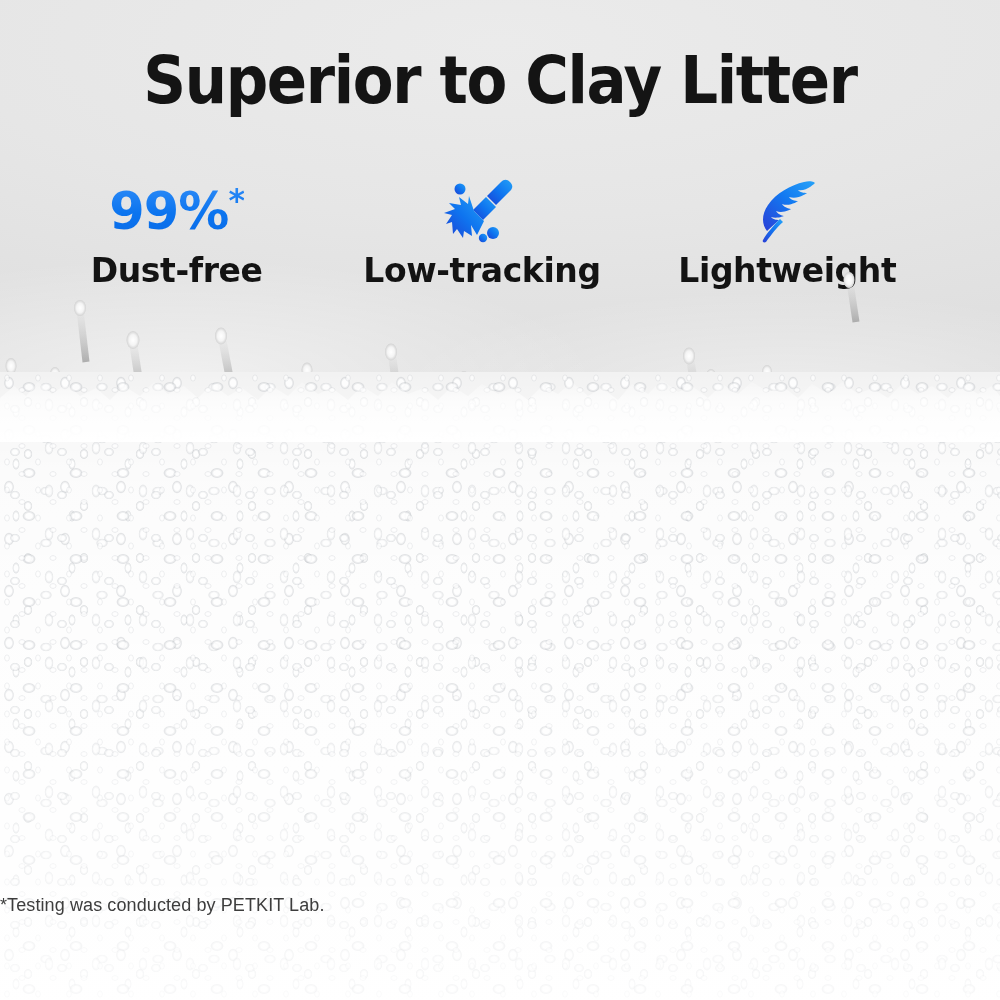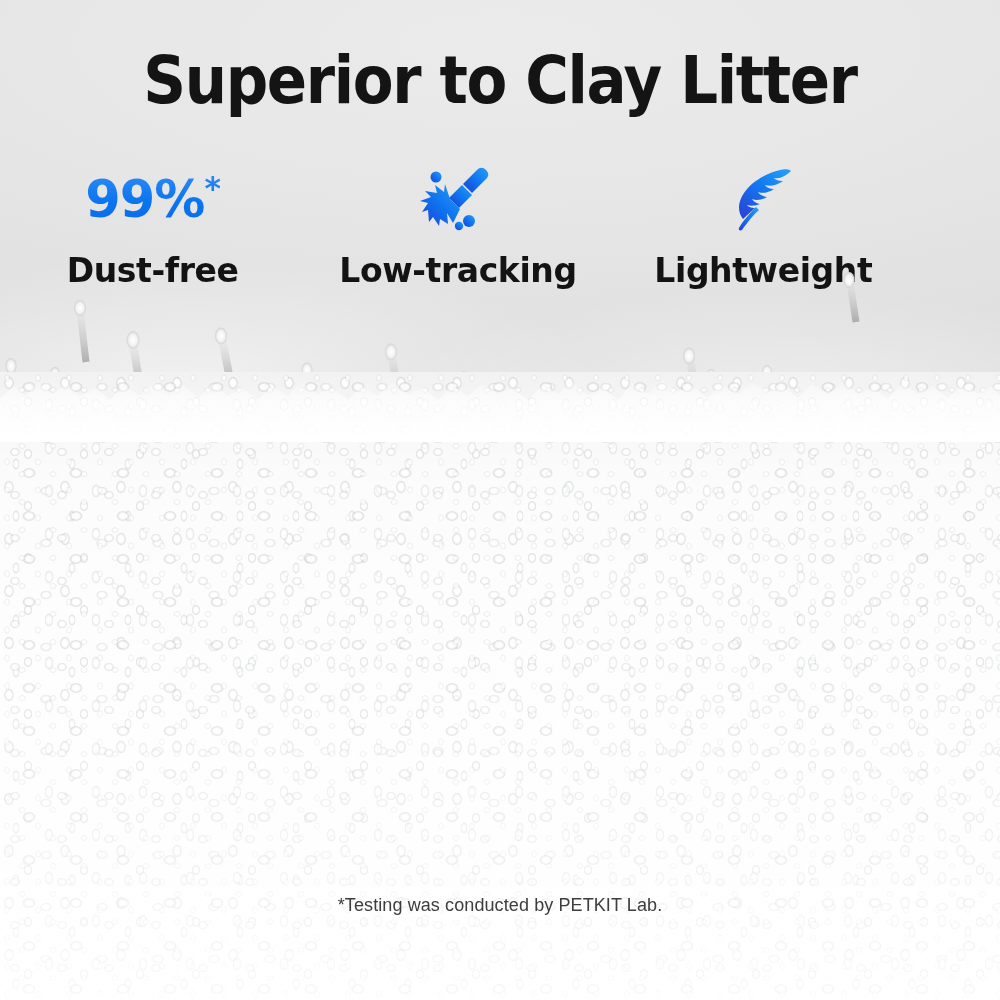--- a/index.html
+++ b/index.html
@@ -32,28 +32,28 @@
     position:absolute;left:0;top:48px;width:1000px;text-align:center;
     font-family:"DejaVu Sans","Liberation Sans",sans-serif;
     font-size:66px;line-height:1;font-weight:bold;letter-spacing:-1.5px;
     color:#141414;
     transform:scaleX(.9);
   }
 
   
   .features{
     position:absolute;left:0;top:160px;width:916px;height:130px;
-    display:flex;align-items:center;
+    display:flex;align-items:center;padding-left:24px;
   }
   .feature{flex:1;display:flex;flex-direction:column;align-items:center;justify-content:flex-end;height:130px;}
   .feature .glyph{height:68px;display:flex;align-items:center;justify-content:center;}
   .feature .caption{
     font-family:"DejaVu Sans","Liberation Sans",sans-serif;
     font-size:33px;font-weight:bold;color:#131313;letter-spacing:-.4px;
-    margin-top:18px;white-space:nowrap;
+    margin-top:6px;white-space:nowrap;
   }
   .stat{
     font-family:"DejaVu Sans","Liberation Sans",sans-serif;
     font-size:51px;font-weight:bold;letter-spacing:-1px;
     background:linear-gradient(180deg,#2d8bf7 0%, #0b74ef 55%, #0a6ce8 100%);
     -webkit-background-clip:text;background-clip:text;color:transparent;
     position:relative;line-height:1;
   }
   .stat sup{font-size:.62em;vertical-align:super;}
 
@@ -115,21 +115,21 @@
   .crest{
     position:absolute;left:0;top:352px;width:1000px;height:90px;
     pointer-events:none;
   }
 
   
   .airborne{position:absolute;left:0;top:250px;width:1000px;height:180px;pointer-events:none;}
 
   
   .footnote{
-    position:absolute;left:0;top:895px;width:1000px;text-align:center;
+    position:absolute;left:0;top:895px;width:1000px;
     font-family:"Liberation Sans",sans-serif;
     font-size:18px;color:#3d3d3d;letter-spacing:.1px;
   }
 </style>
 </head>
 <body>
 
 <div id="stage">
 
   <div class="backdrop"></div>

